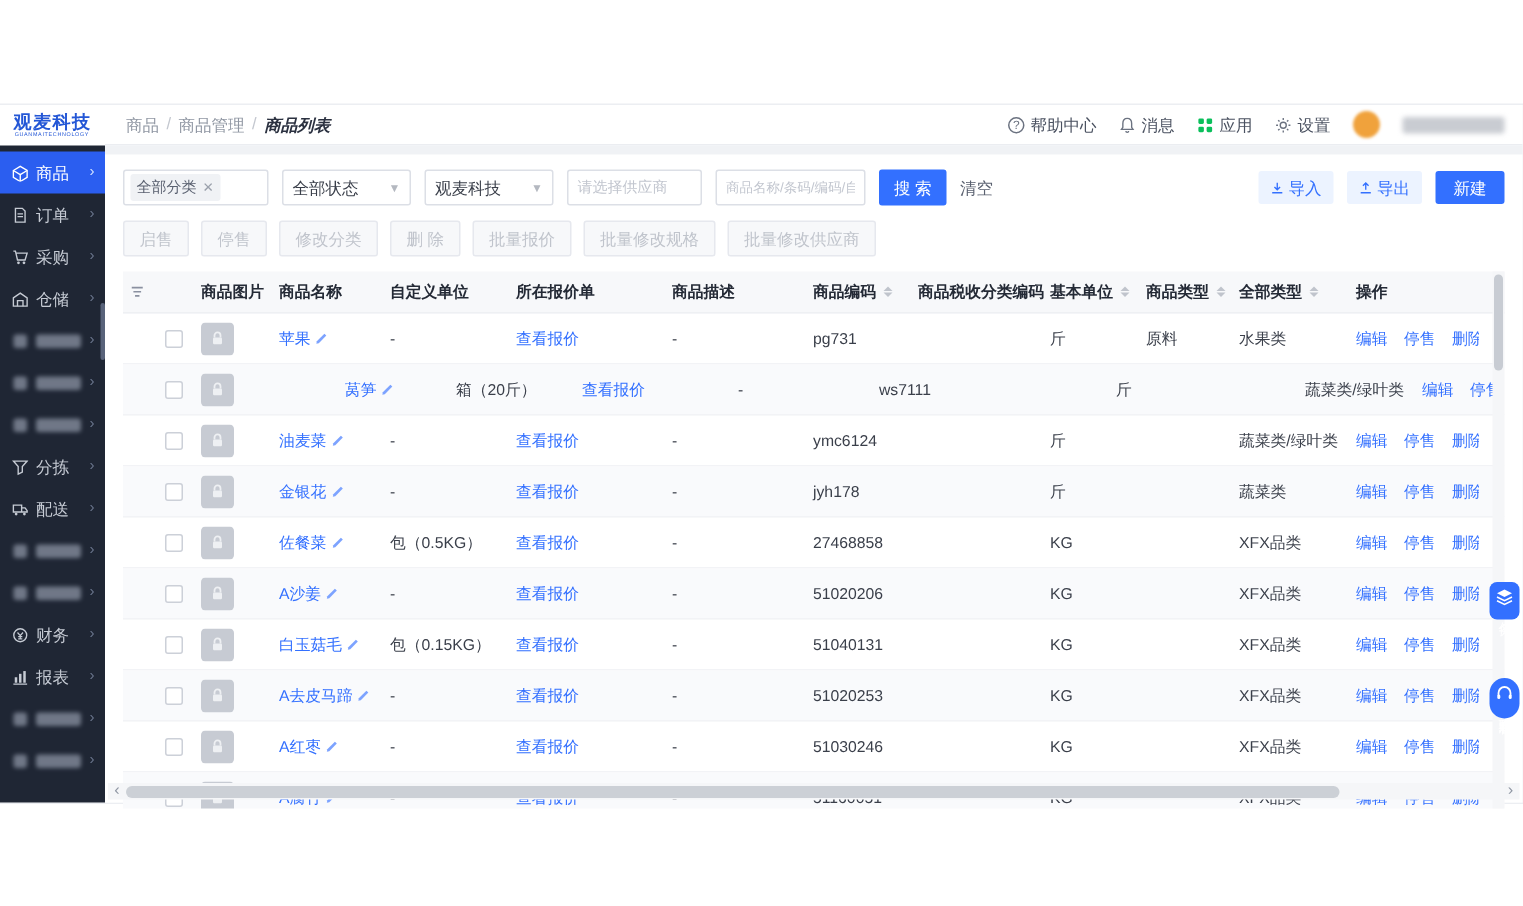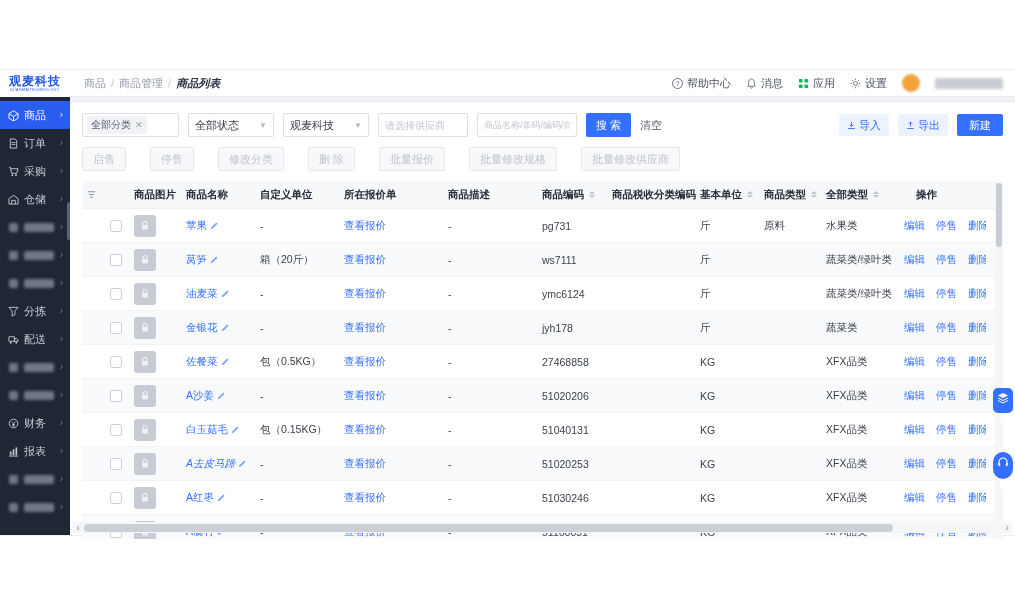--- a/index.html
+++ b/index.html
@@ -50,21 +50,21 @@
   .f-input::placeholder { color:#c2c6cf; }
   .inp-supplier { width:90px; }
   .inp-search { width:100px; font-size:9px; }
   .btn-search { height:24px; padding:0 10px; background:#3370ff; color:#fff; border:none; border-radius:2px; font-size:11px; cursor:pointer; }
   .btn-clear { color:#5a6170; cursor:pointer; }
   .f-spacer { flex:1; }
   .btn-ghost { height:22px; padding:0 8px; background:#ecf3ff; color:#3370ff; border:none; border-radius:2px; font-size:11px; display:inline-flex; align-items:center; gap:3px; cursor:pointer; }
   .btn-ghost svg { width:9px; height:9px; }
   .btn-create { height:22px; padding:0 12px; background:#3370ff; color:#fff; border:none; border-radius:2px; font-size:11px; cursor:pointer; }
 
-  .bulk-bar { margin-top:10px; display:flex; gap:24px; }
+  .bulk-bar { margin-top:10px; display:flex; gap:8px; }
   .bulk-btn { height:24px; padding:0 10px; background:#f7f8fa; border:1px solid #e6e8ee; border-radius:2px; color:#c0c4cc; font-size:11px; cursor:not-allowed; }
 
   
   .table-wrap { margin-top:10px; position:relative; }
   .thead { display:flex; background:#f7f8fa; height:28px; align-items:center; font-size:10.5px; color:#242a36; font-weight:bold; border-bottom:1px solid #eef0f3; }
   .th, .td { flex-shrink:0; padding:0 4px; overflow:hidden; white-space:nowrap; display:flex; align-items:center; gap:3px; }
   .tbody { height:330px; overflow:hidden; }
   .tr { display:flex; height:34px; align-items:center; border-bottom:1px solid #f2f3f6; font-size:10.5px; color:#3a3f4a; }
   .tr:nth-child(even) { background:#f9fafc; }
   .checkbox { width:12px; height:12px; border:1px solid #ccd0d8; border-radius:2px; background:#fff; cursor:pointer; }
@@ -376,21 +376,21 @@
                   <span class="dn"></span>
                 </span>
               </div>
               <div class="th" style="width: 78px;">
                 <span>全部类型</span>
                 <span class="sort">
                   <span class="up"></span>
                   <span class="dn"></span>
                 </span>
               </div>
-              <div class="th" style="width: 86px; margin-left: 12px;">
+              <div class="th" style="width: 86px;">
                 <span>操作</span>
               </div>
             </div>
           <div class="tbody">
               <div class="tr">
                 <div class="td" style="width: 24px;"></div>
                 <div class="td" style="width: 24px;">
                   <span class="checkbox"></span>
                 </div>
                 <div class="td" style="width: 52px;">
@@ -431,21 +431,21 @@
                   <span class="checkbox"></span>
                 </div>
                 <div class="td" style="width: 52px;">
                   <span class="img-ph">
                     <svg viewBox="0 0 12 12" width="12" height="12">
                       <path d="M4 5V3.6a2 2 0 0 1 4 0V5" stroke="#eef0f3" fill="none" stroke-width="1.2"></path>
                       <rect x="3" y="5" width="6" height="4.5" rx="0.8" fill="#eef0f3"></rect>
                     </svg>
                   </span>
                 </div>
-                <div class="td" style="width: 74px;">
+                <div class="td" style="width: 74px; margin-left: 44px;">
                   <a class="link">莴笋</a>
                   <span class="name-pencil">
                     <svg viewBox="0 0 10 10">
                       <path d="M1 9l1.8-.35 5.6-5.6-1.45-1.45-5.6 5.6z" fill="currentColor"></path>
                     </svg>
                   </span>
                 </div>
                 <div class="td" style="width: 84px;">箱（20斤）</div>
                 <div class="td" style="width: 104px;">
                   <a class="link">查看报价</a>
@@ -653,21 +653,21 @@
                   <span class="checkbox"></span>
                 </div>
                 <div class="td" style="width: 52px;">
                   <span class="img-ph">
                     <svg viewBox="0 0 12 12" width="12" height="12">
                       <path d="M4 5V3.6a2 2 0 0 1 4 0V5" stroke="#eef0f3" fill="none" stroke-width="1.2"></path>
                       <rect x="3" y="5" width="6" height="4.5" rx="0.8" fill="#eef0f3"></rect>
                     </svg>
                   </span>
                 </div>
-                <div class="td" style="width: 74px; font-style: italic;">
+                <div class="td" style="width: 74px;">
                   <a class="link">A去皮马蹄</a>
                   <span class="name-pencil">
                     <svg viewBox="0 0 10 10">
                       <path d="M1 9l1.8-.35 5.6-5.6-1.45-1.45-5.6 5.6z" fill="currentColor"></path>
                     </svg>
                   </span>
                 </div>
                 <div class="td" style="width: 84px;">-</div>
                 <div class="td" style="width: 104px;">
                   <a class="link">查看报价</a>

